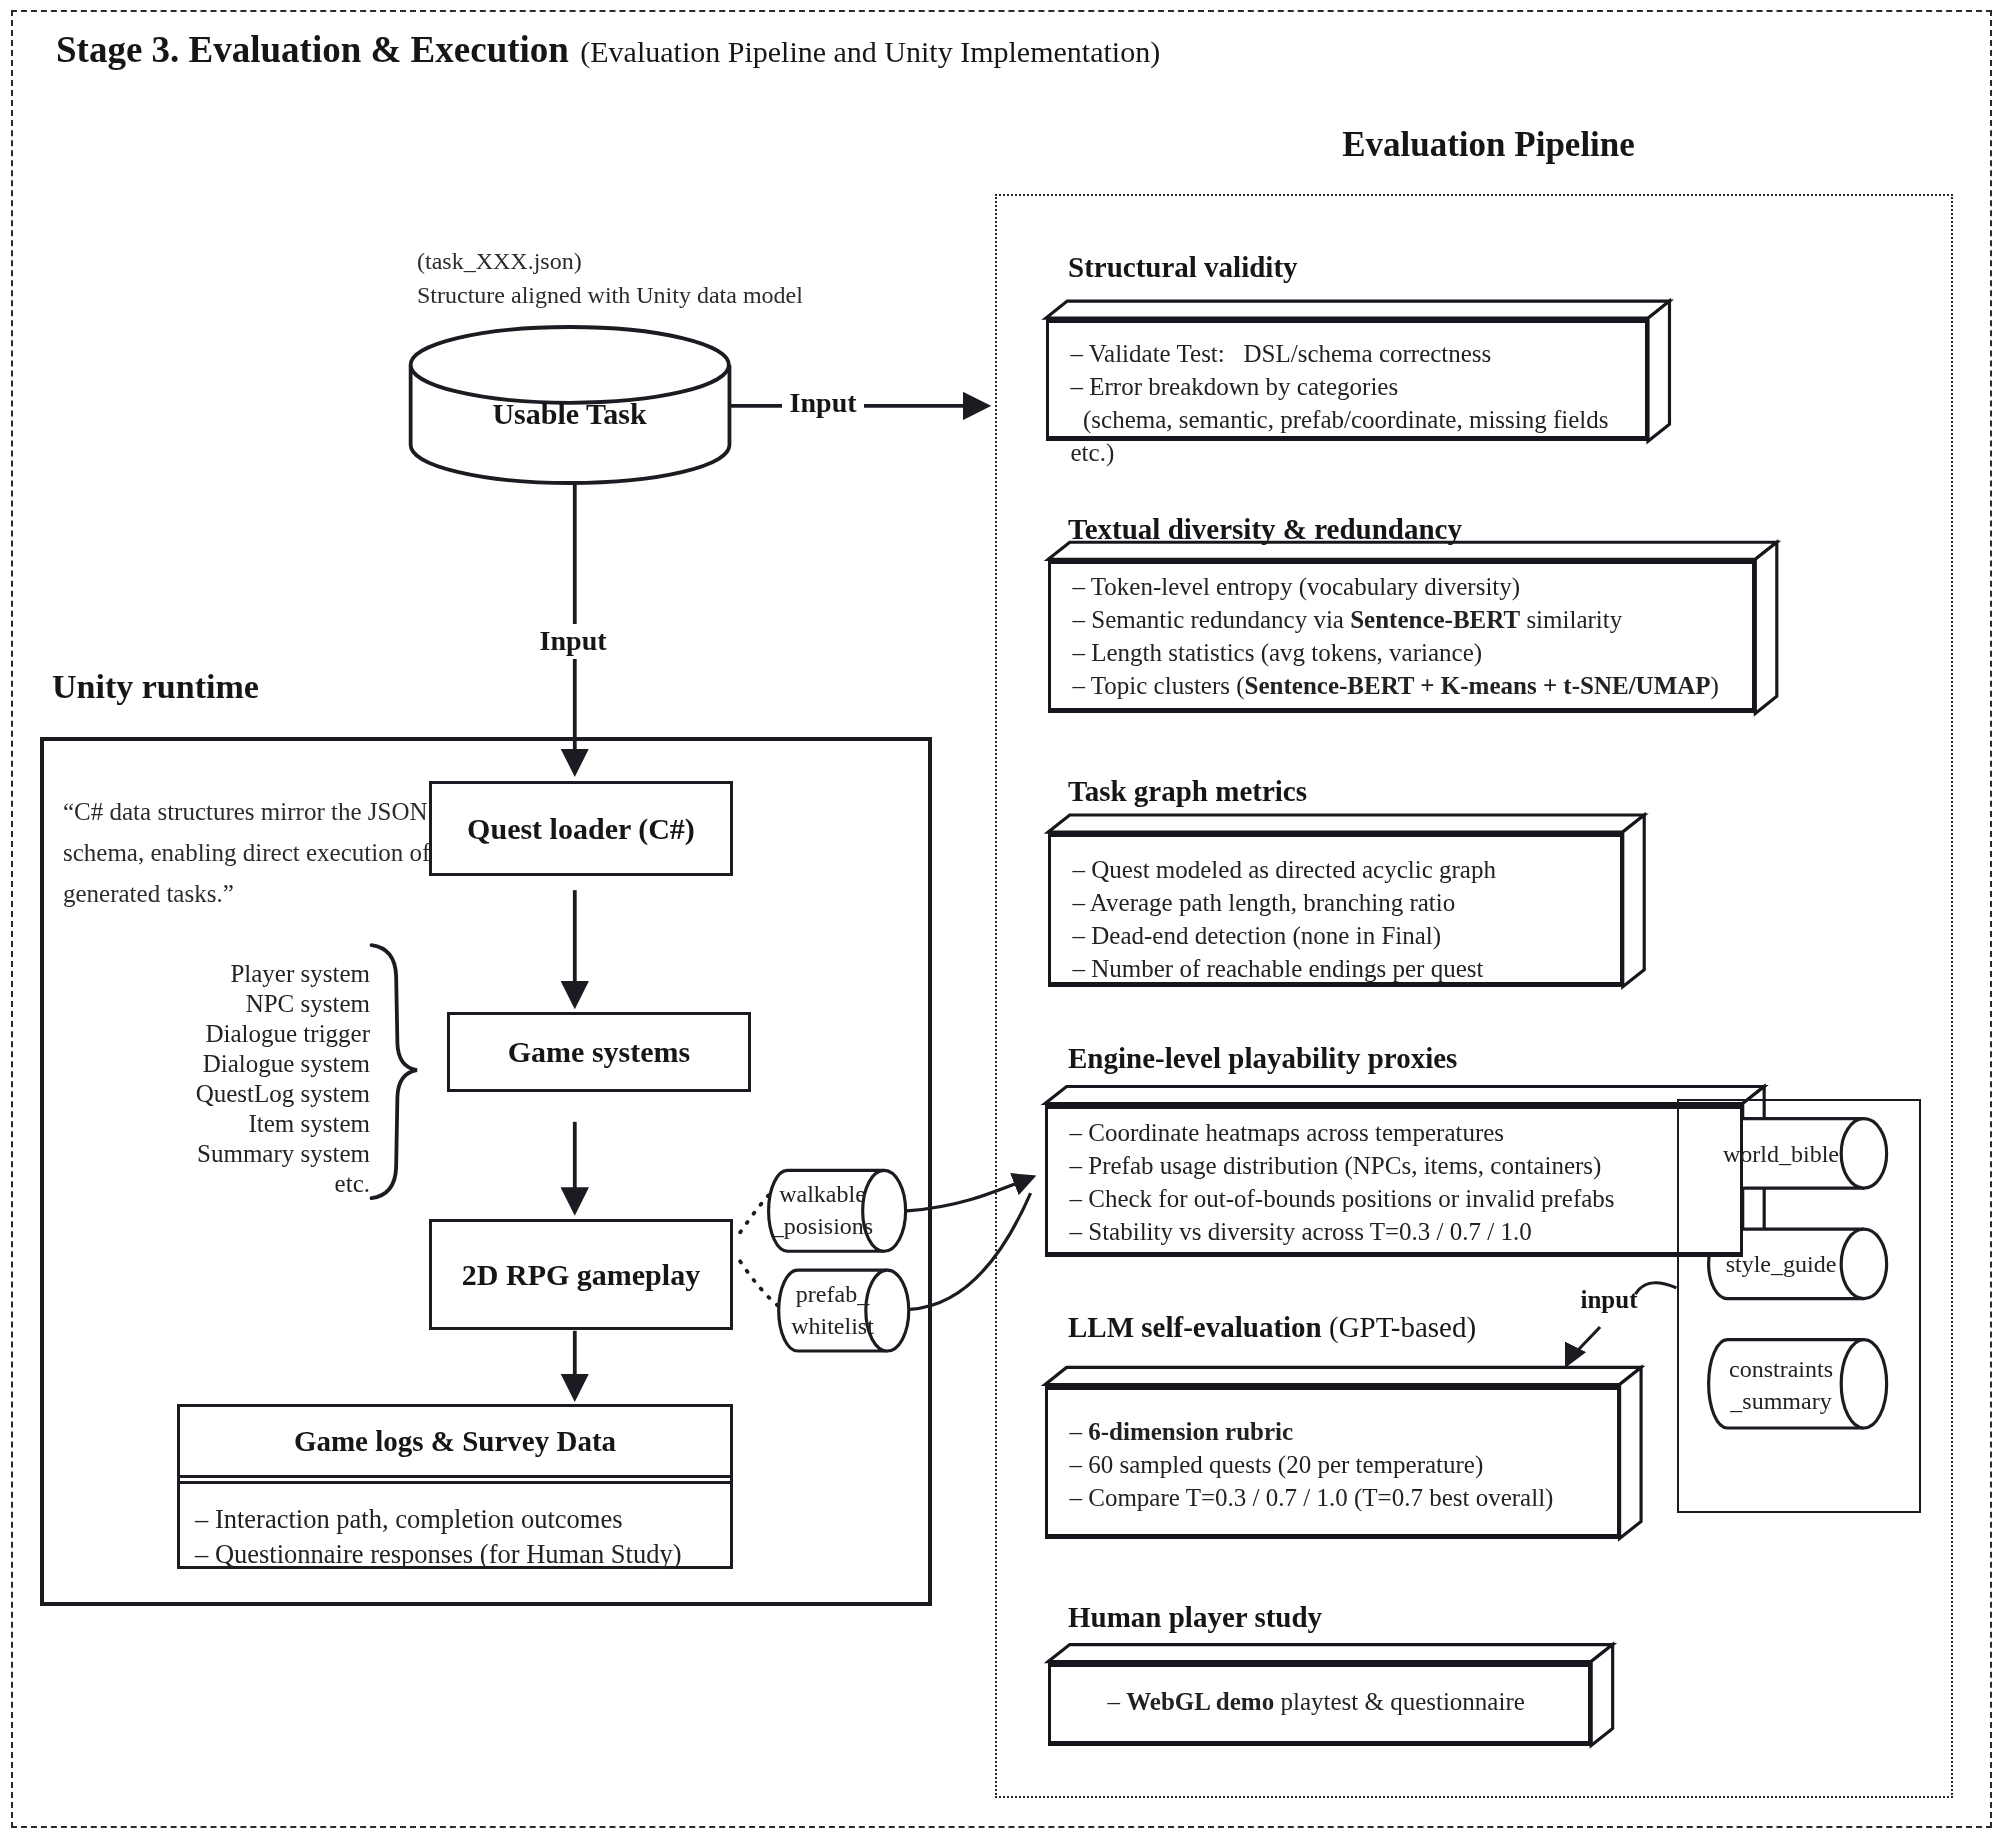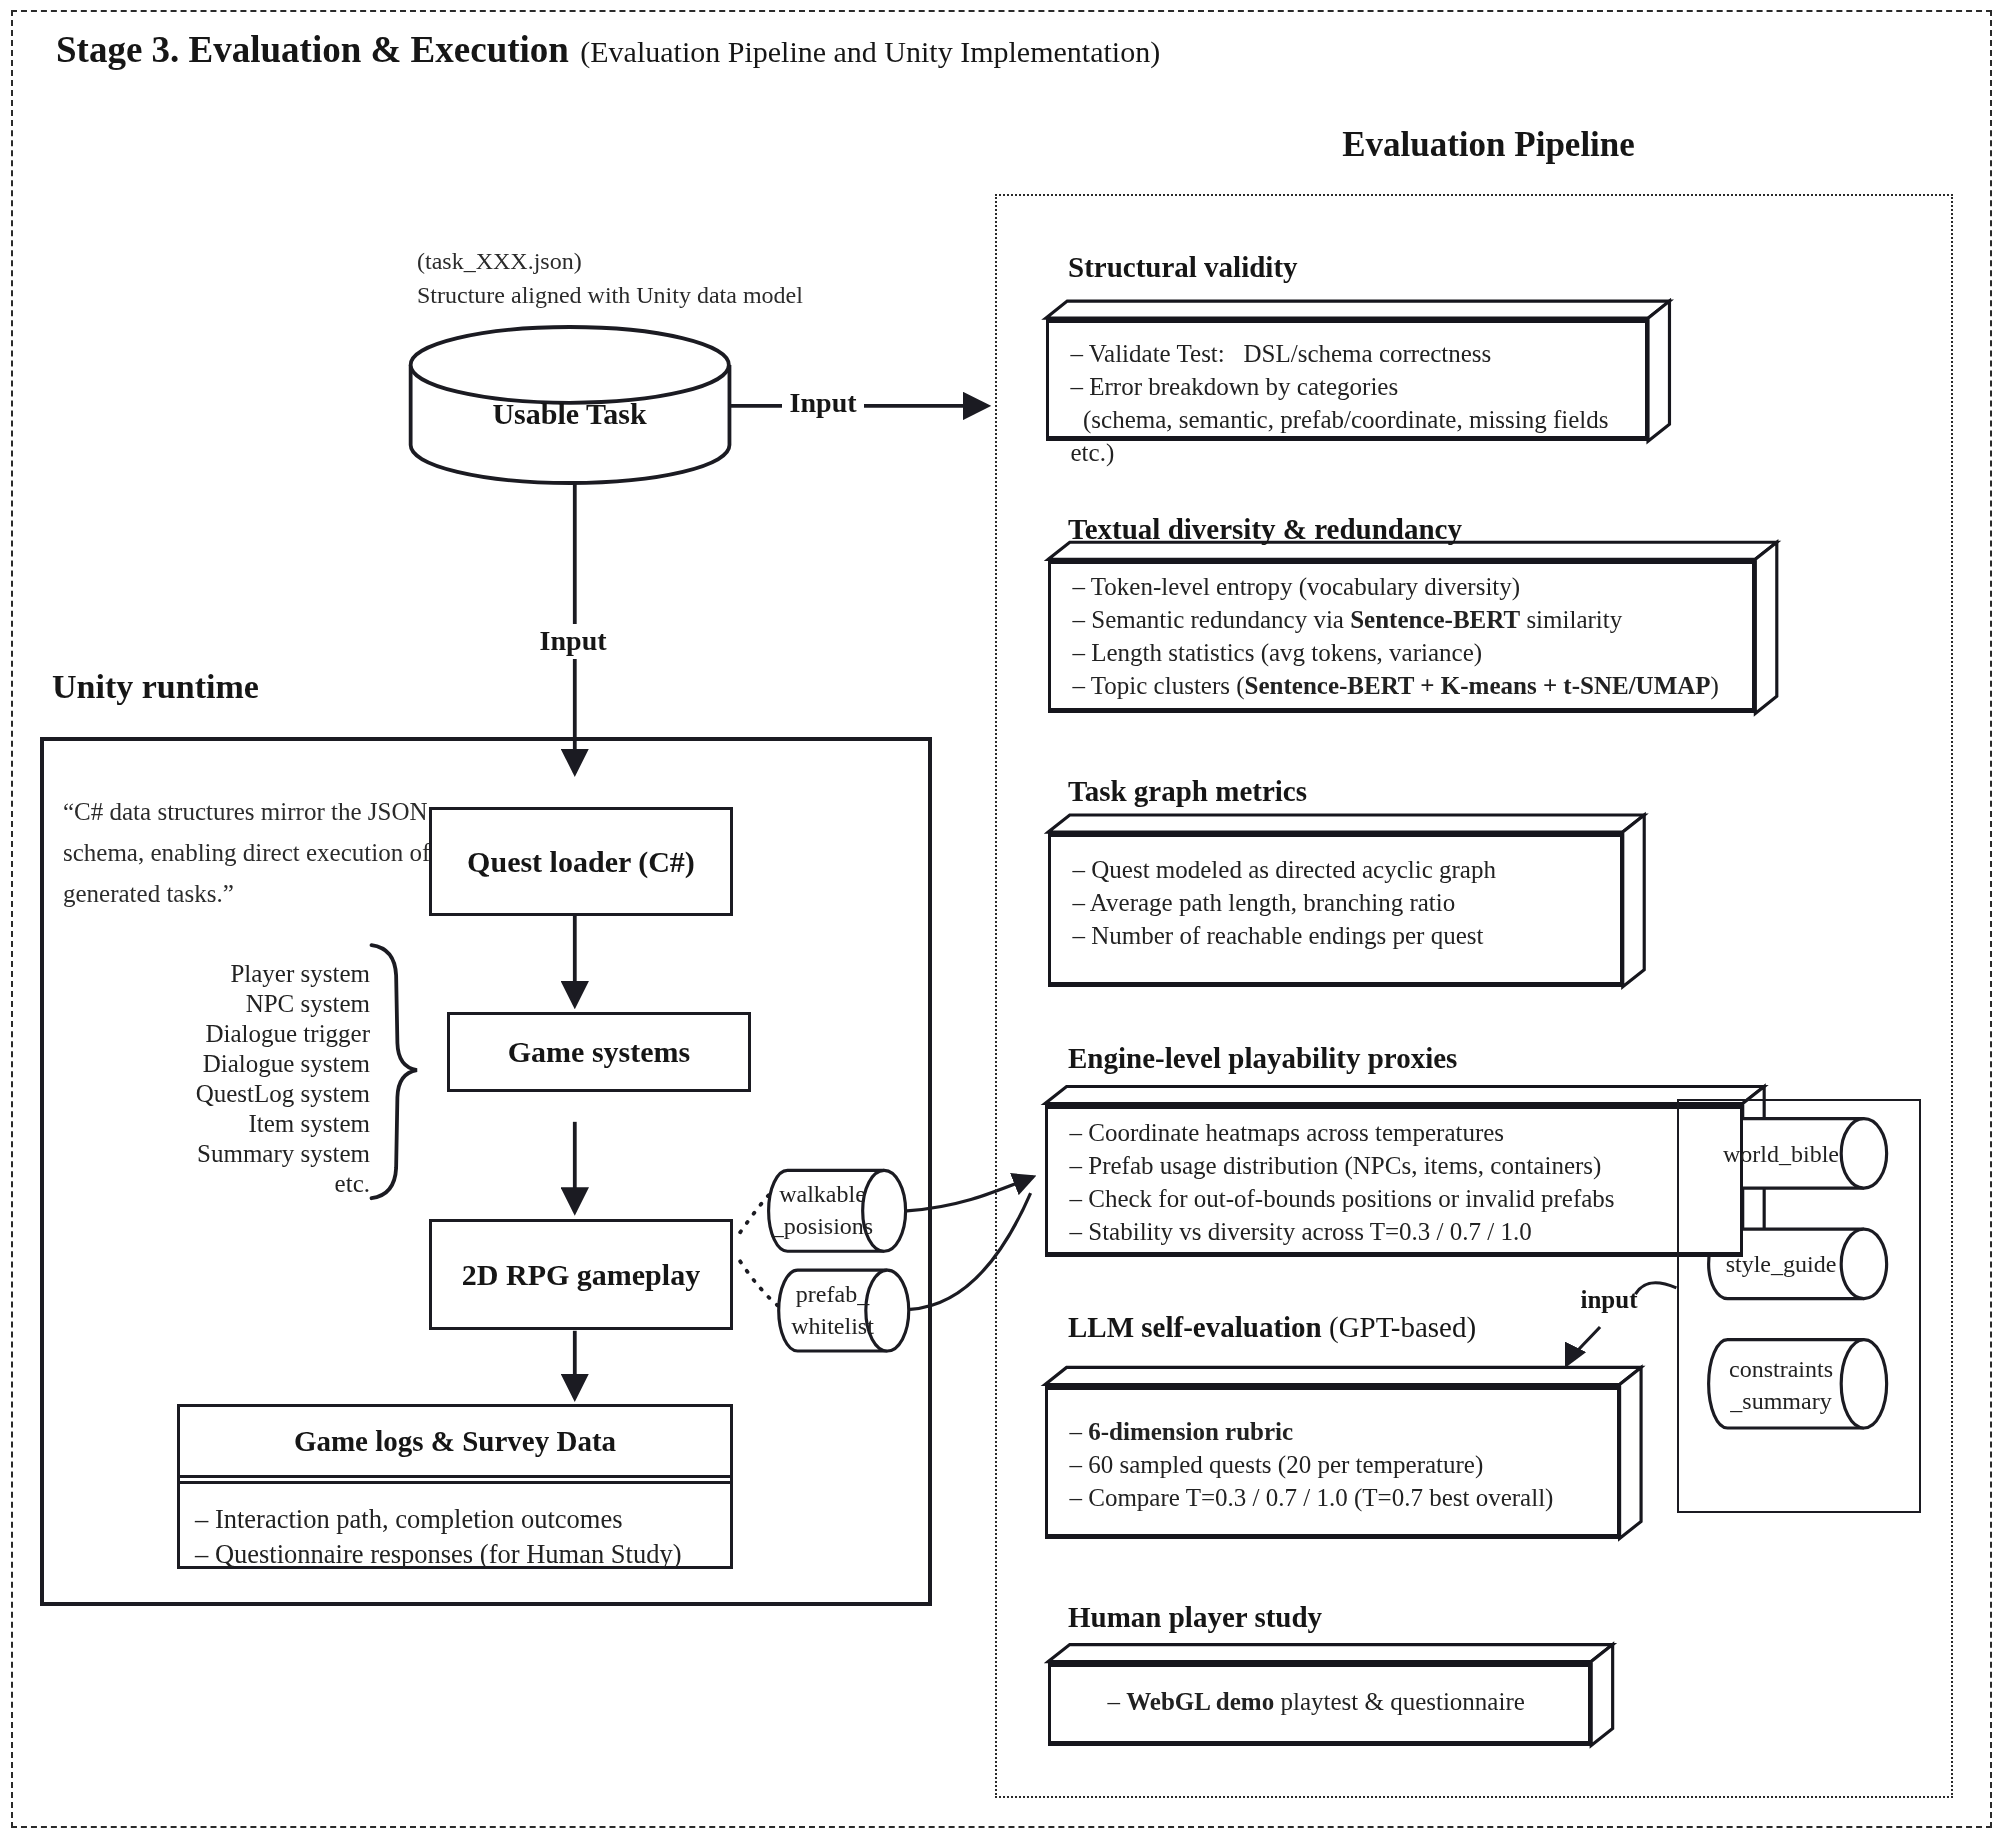--- a/index.html
+++ b/index.html
@@ -141,21 +141,21 @@
   <div class="abs arrow-label" style="left:782px;top:386px;">Input</div>
   <div class="abs arrow-label" style="left:532px;top:624px;">Input</div>
   <div class="abs" style="left:1571px;top:1286px;width:76px;text-align:center;font-size:25px;font-weight:bold;">input</div>
 
   <div class="abs solid-box" id="unity-box"></div>
   <div class="abs" style="left:63px;top:791px;width:392px;">
       <div class="quote-line"><span>“C# data structures mirror the JSON</span></div>
       <div class="quote-line"><span>schema, enabling direct execution of</span></div>
       <div class="quote-line"><span>generated tasks.”</span></div>
     </div>
-  <div class="abs solid-box flow-box" style="left:429px;top:781px;width:304px;height:109px;margin-top:26px;">Quest loader (C#)</div>
+  <div class="abs solid-box flow-box" style="left:429px;top:781px;width:304px;height:95px;">Quest loader (C#)</div>
   <div class="abs" style="left:114px;top:959px;width:256px;">
       <div class="sys-item"><span>Player system</span></div>
       <div class="sys-item"><span>NPC system</span></div>
       <div class="sys-item"><span>Dialogue trigger</span></div>
       <div class="sys-item"><span>Dialogue system</span></div>
       <div class="sys-item"><span>QuestLog system</span></div>
       <div class="sys-item"><span>Item system</span></div>
       <div class="sys-item"><span>Summary system</span></div>
       <div class="sys-item"><span>etc.</span></div>
     </div>
@@ -202,20 +202,21 @@
       </div>
   </div>
 
   <div class="abs sec-heading" style="left:1068px;top:775px;">
     <span class="hb">Task graph metrics</span><span class="hr"></span>
   </div>
   <div class="abs slab" style="left:1048px;top:832px;width:575px;height:155px;">
     <div class="bullets" style="padding-top:16px;">
         <div class="bullet-line"><span>– Quest modeled as directed acyclic graph</span></div>
         <div class="bullet-line"><span>– Average path length, branching ratio</span></div>
+        <div class="bullet-line"><span>– Dead-end detection (none in Final)</span></div>
         <div class="bullet-line"><span>– Number of reachable endings per quest</span></div>
       </div>
   </div>
 
   <div class="abs sec-heading" style="left:1068px;top:1042px;">
     <span class="hb">Engine-level playability proxies</span><span class="hr"></span>
   </div>
   <div class="abs slab" style="left:1045px;top:1104px;width:698px;height:153px;">
     <div class="bullets" style="padding-top:7px;">
         <div class="bullet-line"><span>– Coordinate heatmaps across temperatures</span></div>

